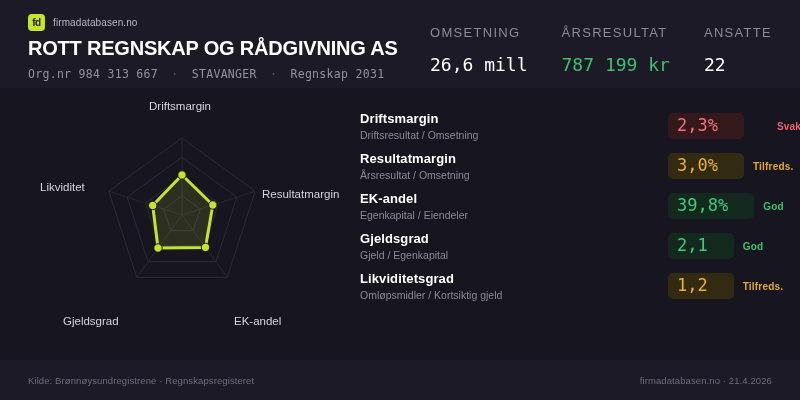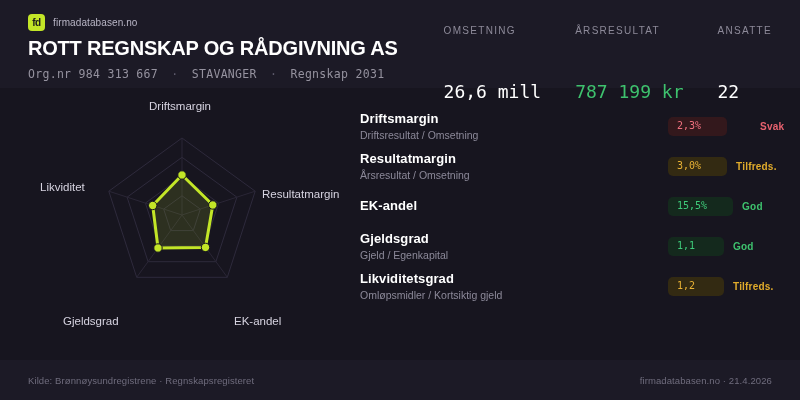--- a/index.html
+++ b/index.html
@@ -39,26 +39,26 @@
     font-family:"DejaVu Sans Mono", monospace;
     font-size:11.5px; color:#95929f; margin-top:7px; letter-spacing:0.3px;
     white-space:nowrap;
   }
   .meta-sep { color:#5d5a6b; padding:0 6px; }
 
   
   .stats { display:flex; gap:34px; padding-top:11px; }
   .stat { display:flex; flex-direction:column; }
   .stat-label {
-    font-size:10px; color:#8d8a99; letter-spacing:1.3px;
-    text-transform:uppercase; margin-bottom:6px;
+    font-size:13px; color:#8d8a99; letter-spacing:1.3px;
+    text-transform:uppercase; margin-bottom:14px;
   }
   .stat-value {
     font-family:"DejaVu Sans Mono", monospace;
-    font-size:18px; color:#ffffff; letter-spacing:0px; white-space:nowrap;margin-top:39px;
+    font-size:18px; color:#ffffff; letter-spacing:0px; white-space:nowrap;
   }
   .stat-value.positive { color:#3ec26e; }
 
   
   .main { position:absolute; left:0; top:88px; width:749px; height:272px; }
 
   
   .radar-wrap { position:absolute; left:0; top:0; width:360px; height:272px; }
   .radar-svg { position:absolute; left:0; top:0; }
   .axis-label {
@@ -84,22 +84,22 @@
   }
   .metric-formula {
     font-size:10.5px; color:#8c8999; margin-top:2px; line-height:1.2;
   }
   .metric-right {
     position:absolute; left:308px; top:0; height:40px;
     display:flex; align-items:center; gap:9px;
   }
   .metric-badge {
     font-family:"DejaVu Sans Mono", monospace;
-    font-size:10px; padding:4px 26px 5px 9px; border-radius:5px;
-    min-width:56px; text-align:left; line-height:1;
+    font-size:17px; padding:4px 26px 5px 9px; border-radius:5px;
+    min-width:56px; text-align:right; line-height:1;
   }
   .metric-rating { font-size:10px; font-weight:bold; letter-spacing:0.2px; }
 
   .r-svak  .metric-badge { background:#33181c; color:#f0717f; }
   .r-svak  .metric-rating { color:#e8626f;padding-left:24px; }
   .r-tilf  .metric-badge { background:#332a12; color:#e8b235; }
   .r-tilf  .metric-rating { color:#e0ab2b; }
   .r-god   .metric-badge { background:#14291d; color:#3ecb7a; }
   .r-god   .metric-rating { color:#3ec26e; }
 
@@ -201,34 +201,35 @@
       </div>
       <div class="metric-right">
         <div class="metric-badge">3,0%</div>
         <div class="metric-rating">Tilfreds.</div>
       </div>
     </div>
 
     <div class="metric-row r-god" style="top:98px">
       <div class="metric-text">
         <div class="metric-name">EK-andel</div>
-      </div>
-      <div class="metric-right">
-        <div class="metric-badge">15,5%</div>
+        <div class="metric-formula">Egenkapital / Eiendeler</div>
+      </div>
+      <div class="metric-right">
+        <div class="metric-badge">39,8%</div>
         <div class="metric-rating">God</div>
       </div>
     </div>
 
     <div class="metric-row r-god" style="top:138px">
       <div class="metric-text">
         <div class="metric-name">Gjeldsgrad</div>
         <div class="metric-formula">Gjeld / Egenkapital</div>
       </div>
       <div class="metric-right">
-        <div class="metric-badge">1,1</div>
+        <div class="metric-badge">2,1</div>
         <div class="metric-rating">God</div>
       </div>
     </div>
 
     <div class="metric-row r-tilf" style="top:178px">
       <div class="metric-text">
         <div class="metric-name">Likviditetsgrad</div>
         <div class="metric-formula">Omløpsmidler / Kortsiktig gjeld</div>
       </div>
       <div class="metric-right">

